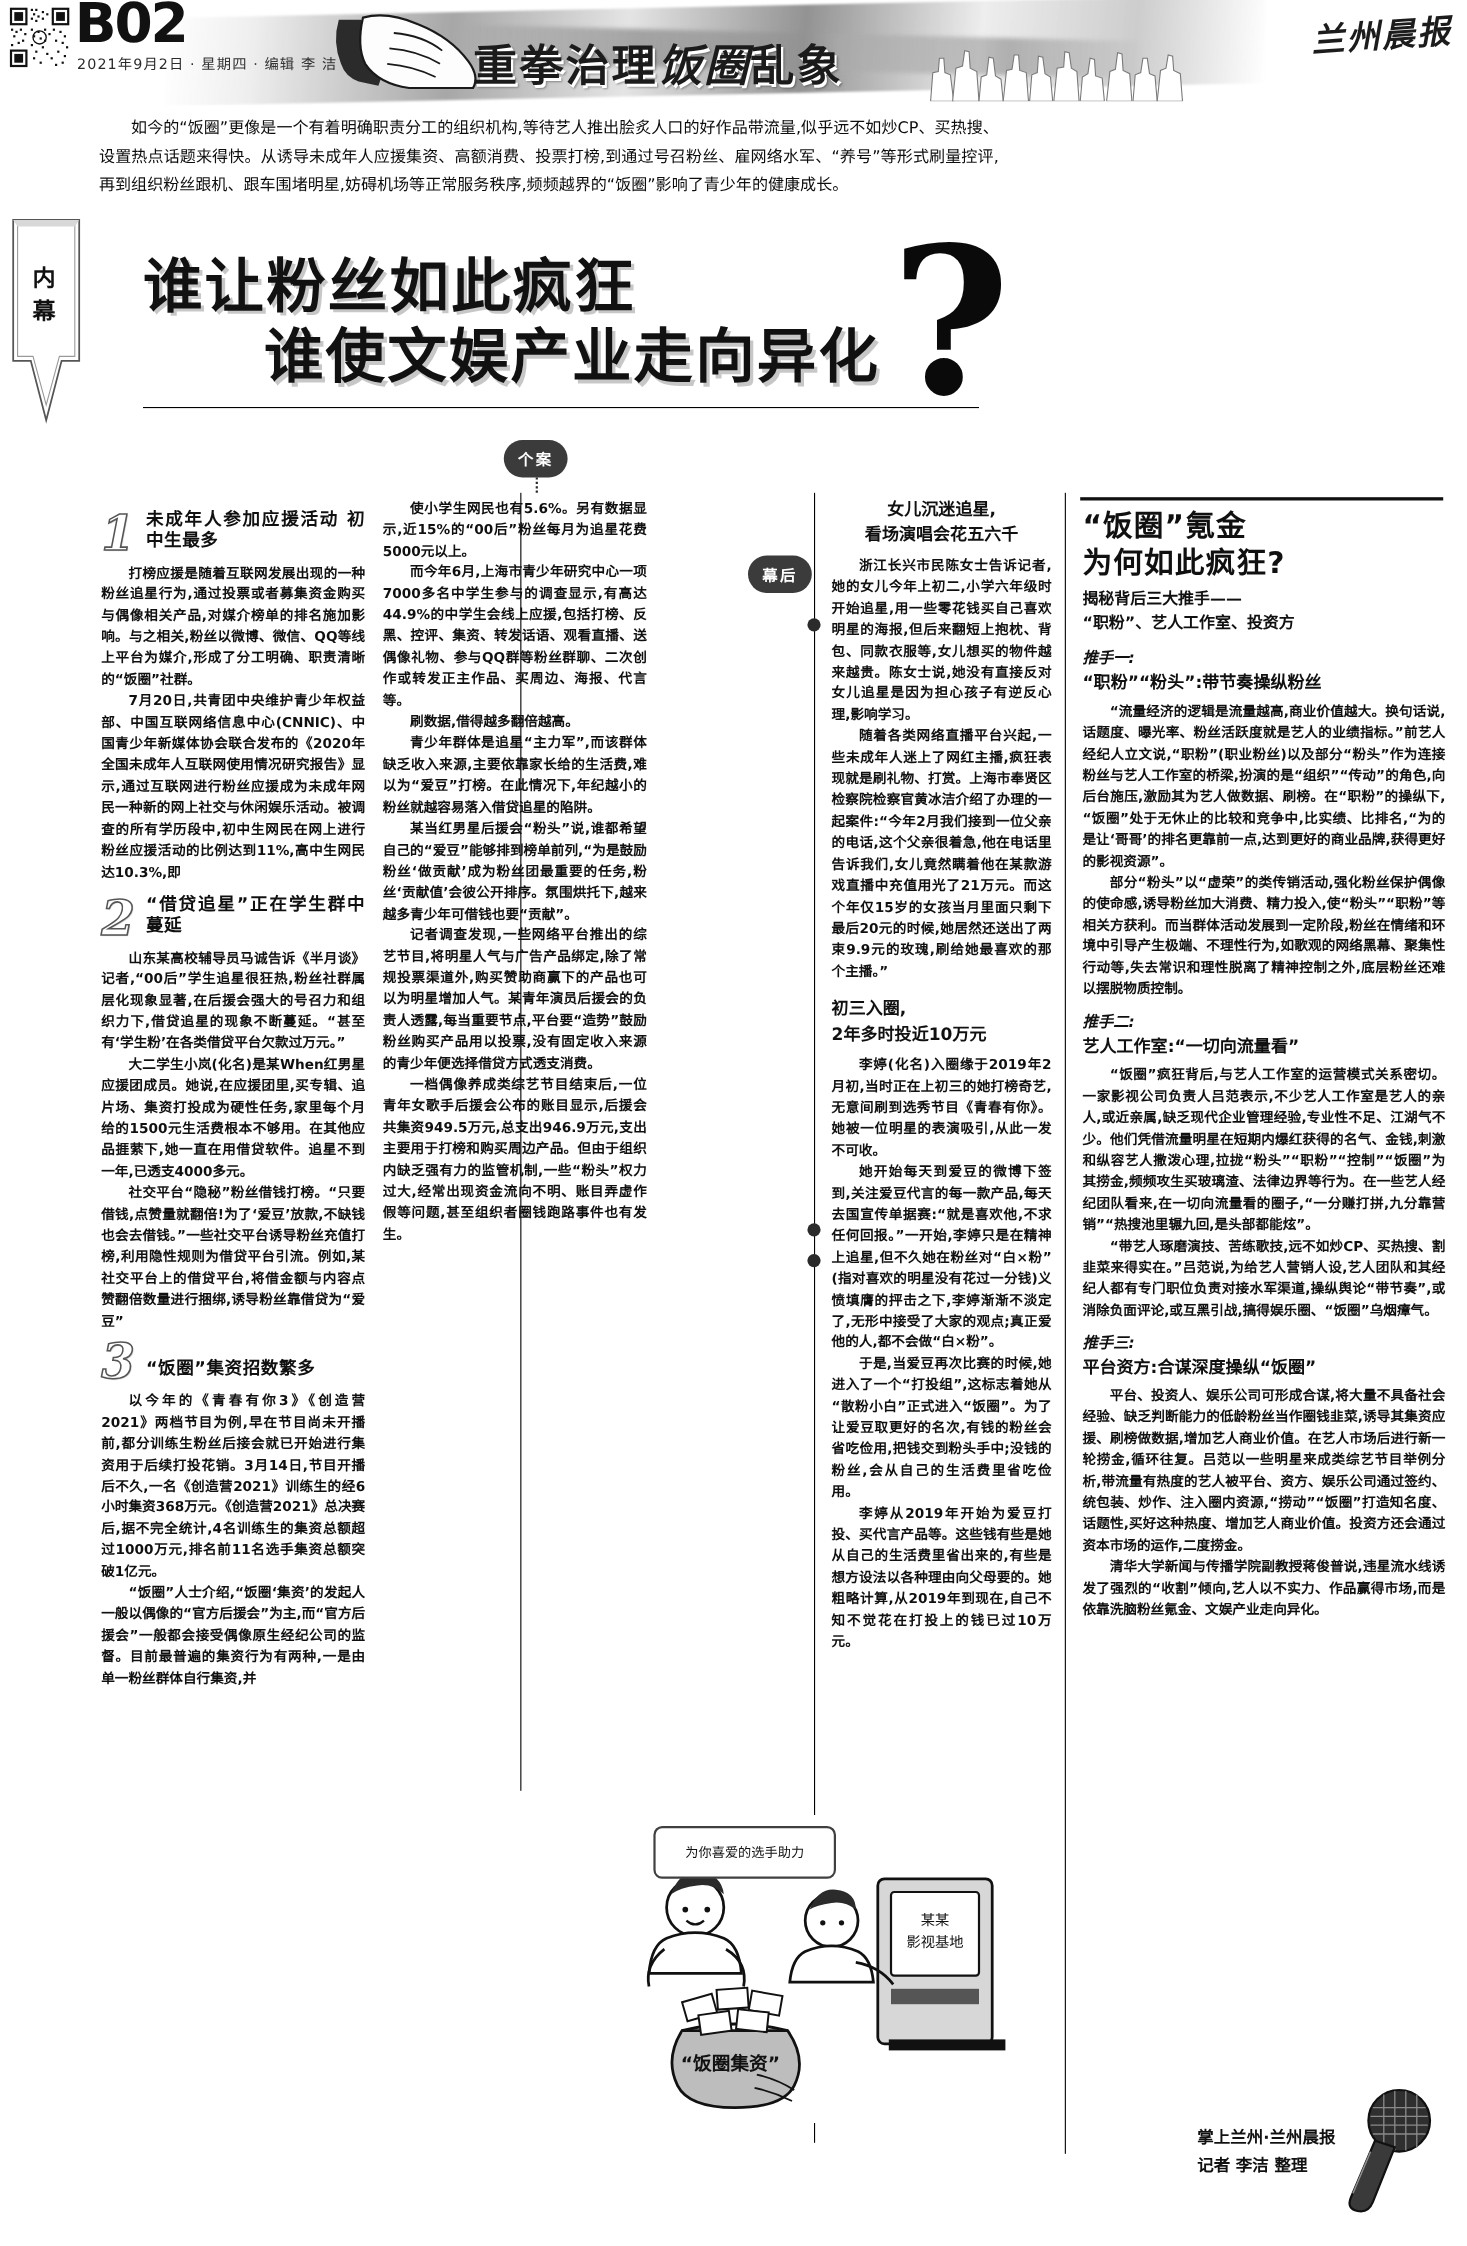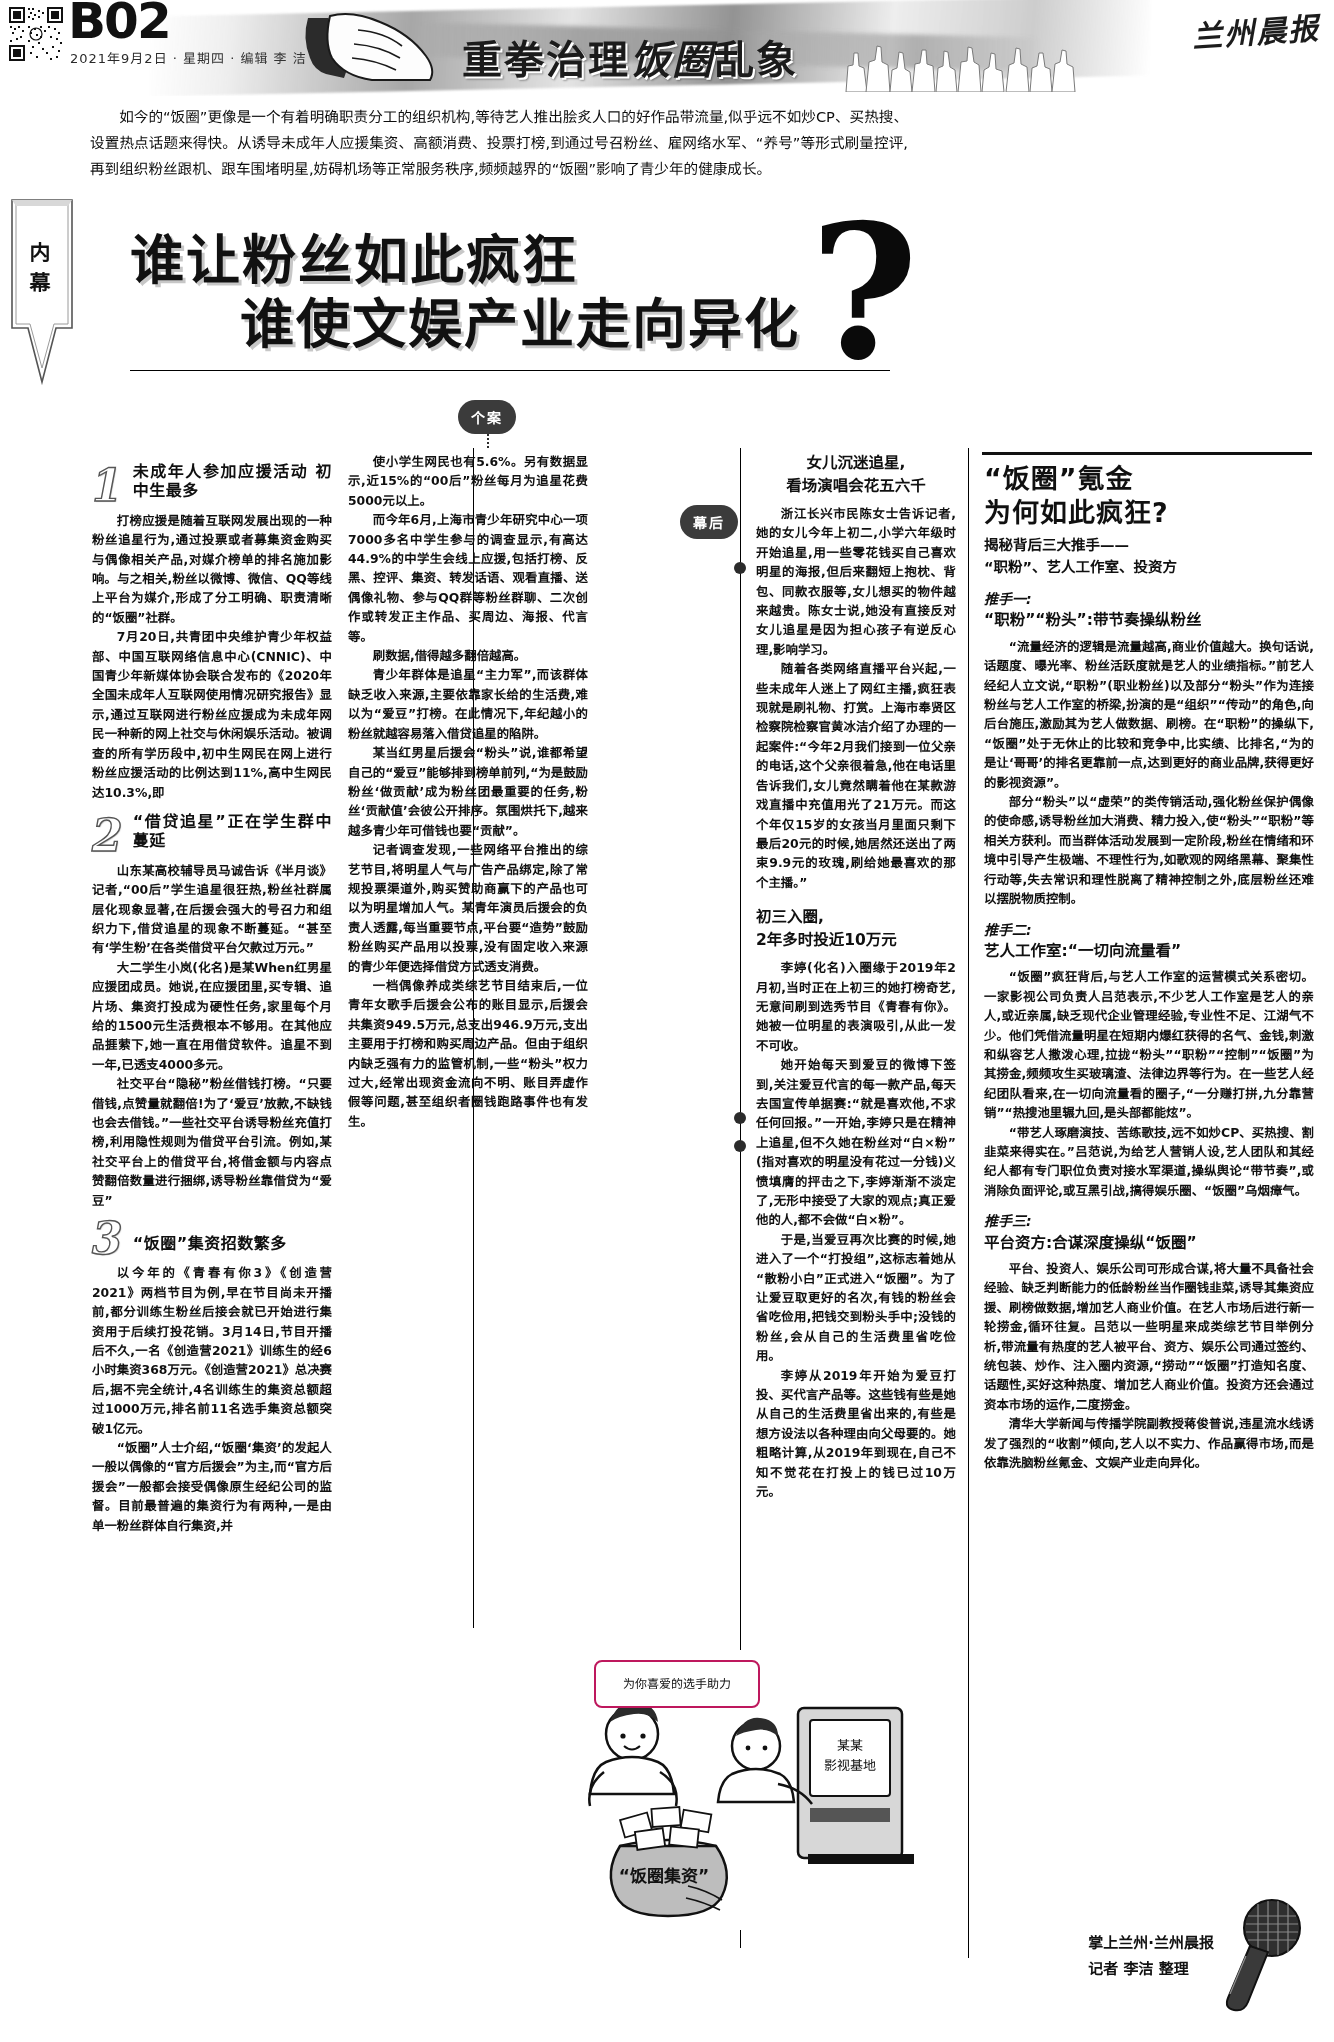--- a/index.html
+++ b/index.html
@@ -22,21 +22,21 @@
        rgba(60,60,60,.45) 26%,rgba(150,150,150,.25) 42%,rgba(40,40,40,.5) 58%,
        rgba(170,170,170,.2) 74%,rgba(90,90,90,.3) 88%,rgba(255,255,255,0) 100%);
      filter:blur(1px);transform:skewY(-1.2deg);}
   .brush2{position:absolute;left:420px;top:30px;width:620px;height:34px;
      background:linear-gradient(90deg,rgba(255,255,255,0),rgba(60,60,60,.38) 25%,
        rgba(200,200,200,.1) 55%,rgba(70,70,70,.35) 80%,rgba(255,255,255,0));
      filter:blur(2px);transform:skewY(1.4deg);}
   .fist{position:absolute;left:300px;top:4px;width:150px;height:78px;}
   .mast-title{position:absolute;left:430px;top:28px;font-size:40px;font-weight:bold;
       letter-spacing:2px;color:#1b1b1b;text-shadow:2px 2px 0 #fff,3px 3px 2px rgba(0,0,0,.35);
-      font-family:"DejaVu Sans","Liberation Sans",sans-serif;white-space:nowrap;margin-left:32px;}
+      font-family:"DejaVu Sans","Liberation Sans",sans-serif;white-space:nowrap;}
   .mast-title .script{font-family:"DejaVu Serif","Liberation Serif",serif;font-style:italic;}
   .crowd{position:absolute;left:840px;top:34px;width:240px;height:58px;}
   .paper-brand{position:absolute;right:14px;top:8px;font-size:30px;font-weight:bold;
      font-family:"DejaVu Serif","Liberation Serif",serif;font-style:italic;
      color:#1c1c1c;letter-spacing:2px;transform:rotate(-4deg);
      text-shadow:1px 1px 0 #fff;}
 
   
   .intro{position:absolute;left:90px;top:104px;width:818px;font-size:14.6px;
      line-height:26px;text-align:justify;color:#0d0d0d;
@@ -81,21 +81,21 @@
   
   .midhead{font-size:15.5px;font-weight:bold;line-height:23px;text-align:center;margin-bottom:6px;}
   .rcolhead{font-size:27px;font-weight:bold;line-height:34px;letter-spacing:1px;}
   .rsub{font-size:14.5px;font-weight:bold;line-height:22px;margin-top:4px;}
   .pusher{font-size:14px;font-weight:bold;margin:12px 0 2px;font-style:italic;}
   .pushertitle{font-size:15.5px;font-weight:bold;margin:0 0 6px;}
 
   
   .cartoon{position:absolute;left:560px;top:1650px;width:380px;height:280px;}
   .bubble{position:absolute;left:594px;top:1660px;width:150px;height:44px;
-     border:2px solid #be185d;border-radius:8px;background:#fff;font-size:12px;
+     border:2px solid #404040;border-radius:8px;background:#fff;font-size:12px;
      display:flex;align-items:center;justify-content:center;text-align:center;line-height:16px;padding:0 6px;}
 
   
   .credits{position:absolute;right:120px;bottom:60px;text-align:left;font-size:15px;
      font-weight:bold;line-height:26px;}
   .mic{position:absolute;right:28px;bottom:28px;width:90px;height:120px;}
 </style>
 </head>
 <body>
 

